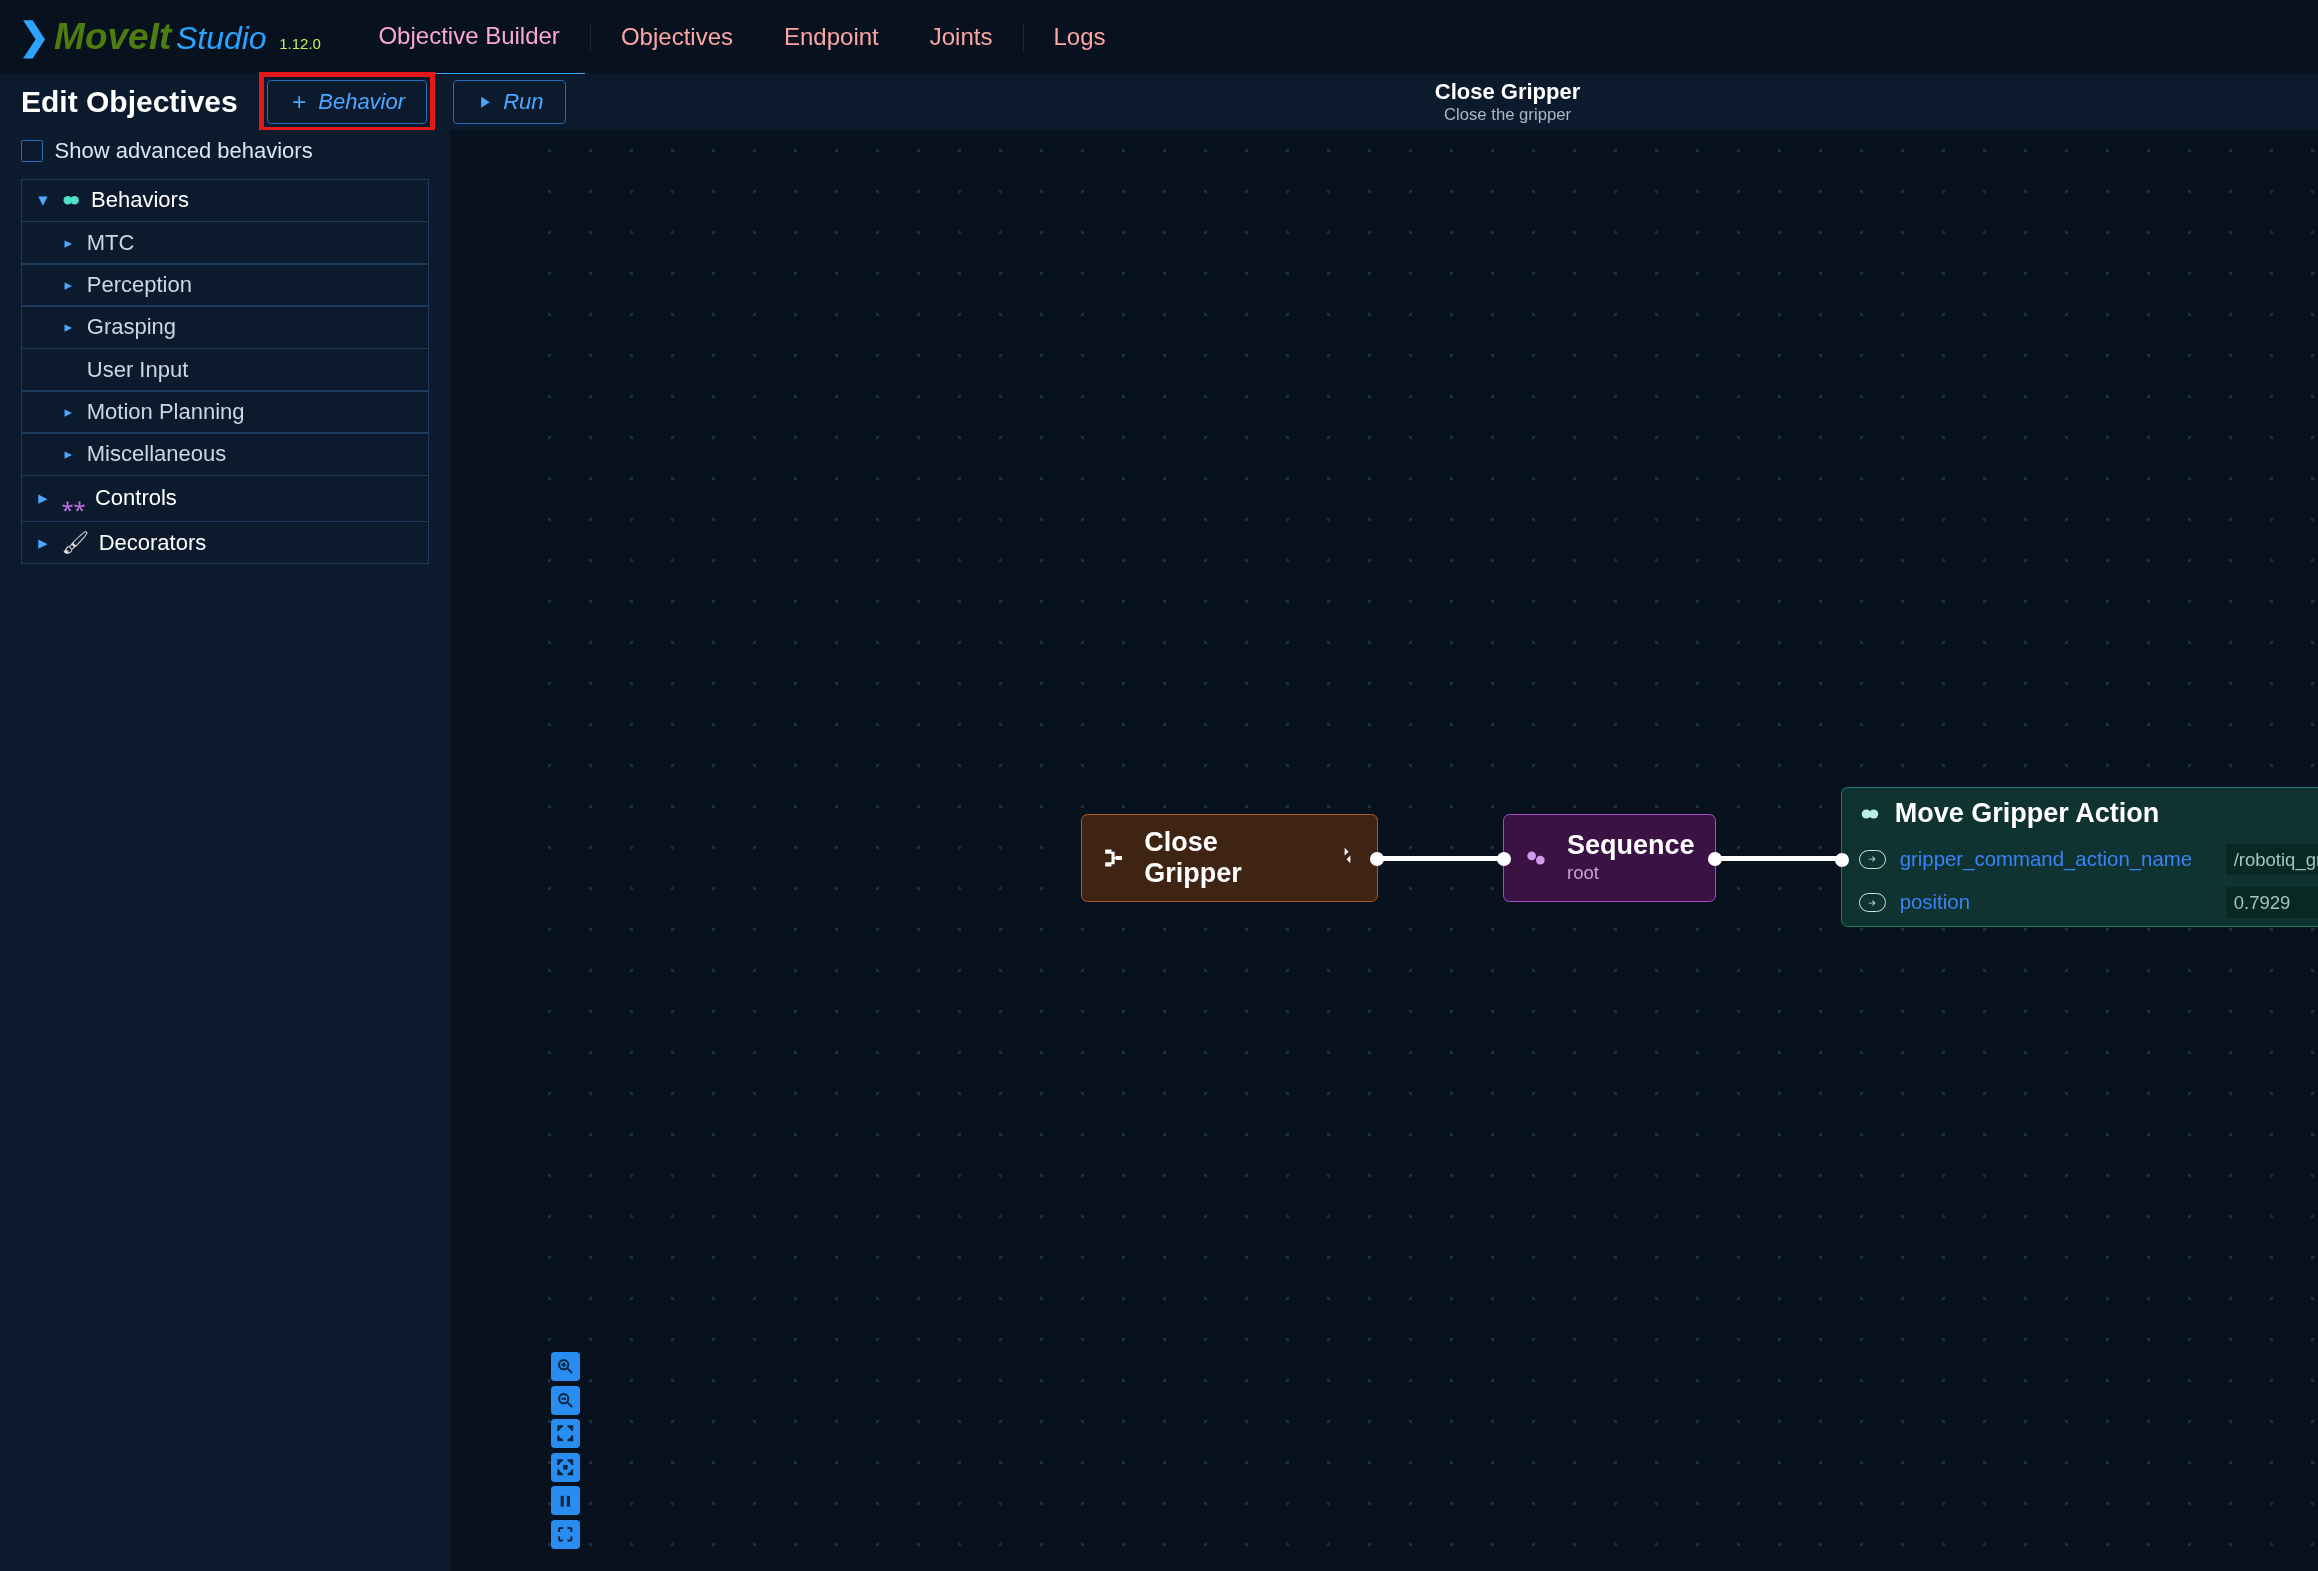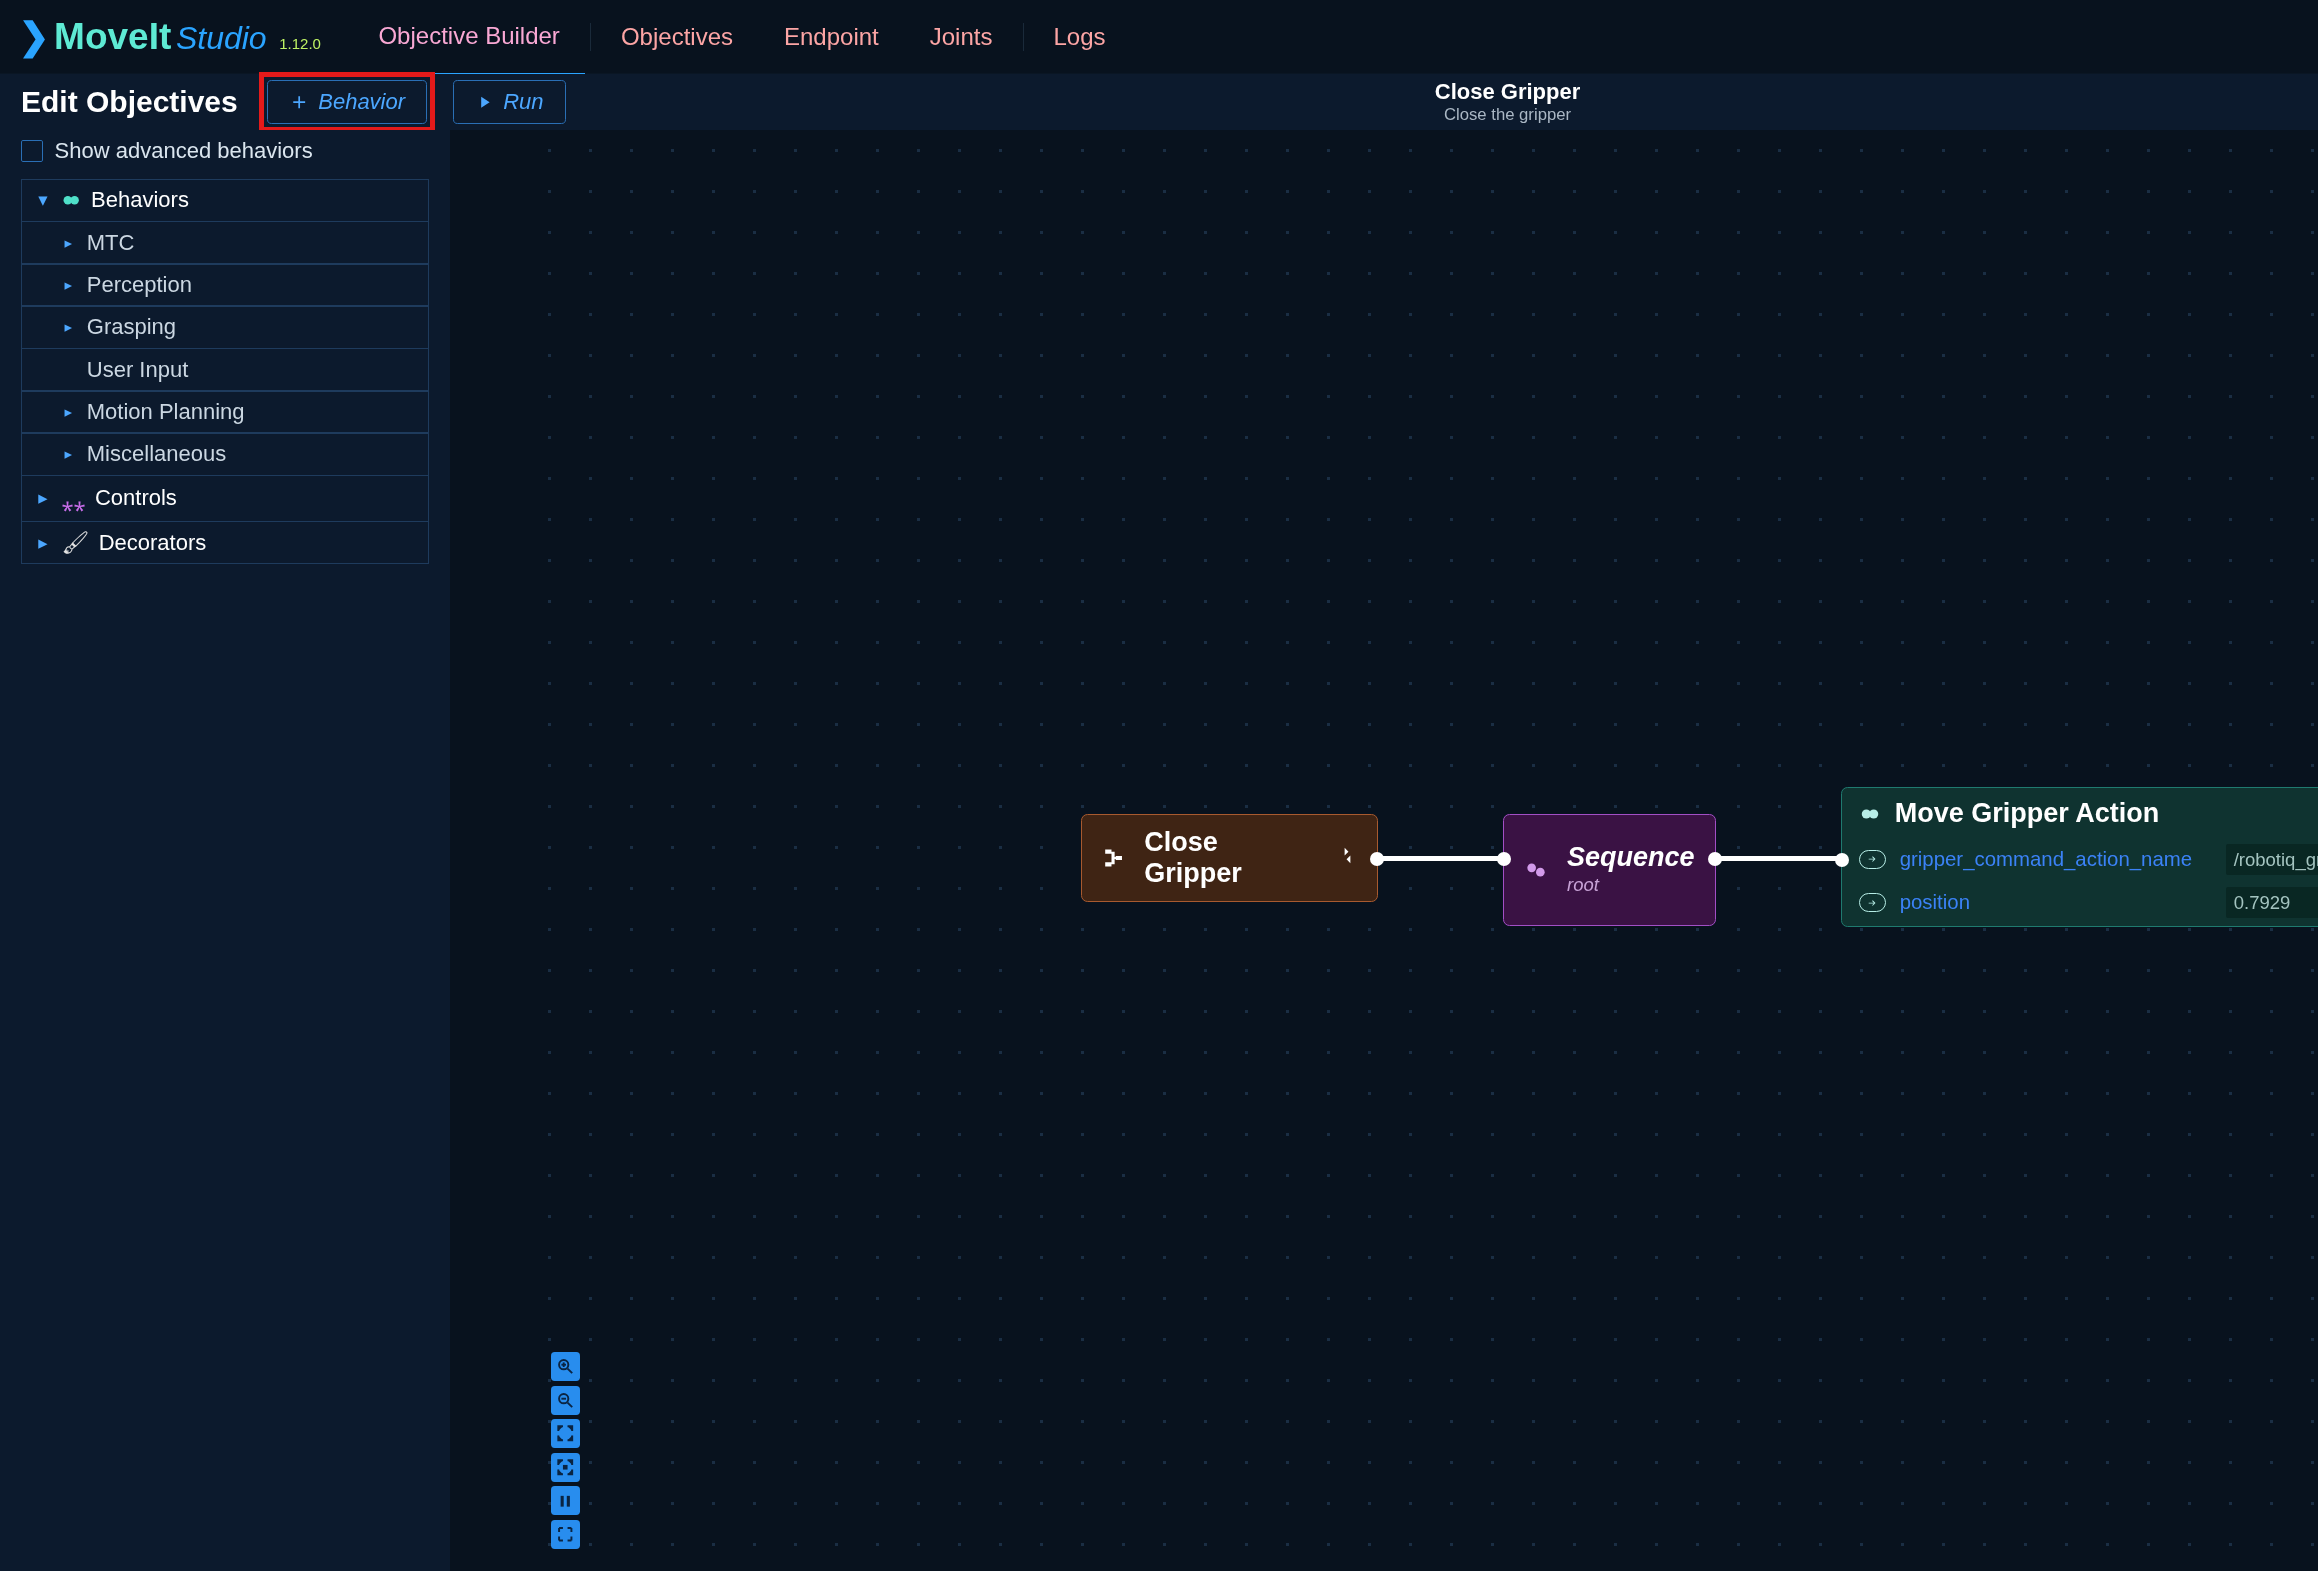--- a/index.html
+++ b/index.html
@@ -23,21 +23,21 @@
   align-items: center;
   padding: 0 18.5px;
   border-bottom: 0.5px solid #0a1624;
 }
 .logo {
   display: flex;
   align-items: baseline;
   gap: 4.6px;
 }
 .logo .chev { color:#2aa4ff; font-size:37px; font-weight:bold; }
-.logo .moveit { color:#5eead4; font-weight:bold; font-size:37px; }
+.logo .moveit { color:#4d7c0f; font-style:italic; font-weight:bold; font-size:37px; }
 .logo .studio { color:#2aa4ff; font-style:italic; font-size:32px; font-weight:300; }
 .logo .ver { color:#bef264; font-size:15px; margin-left:8px; }
 
 .navitems {
   display:flex;
   align-items:center;
   margin-left: 32px;
   gap: 0;
 }
 .navitem {
@@ -203,28 +203,27 @@
   padding:0 18.5px;
   gap:18.5px;
 }
 .n1 .title { color:#fff; font-weight:bold; font-size:27px; }
 .n1 .icon, .n1 .back { color:#fff; font-size:23px; }
 .n1 .back { margin-left:auto; }
 
 
 .n2 {
   left:974px; top:684px;
-  width:213px; height:112px;
+  width:213px; height:88px;
   background:#3a1244;
   border:1.4px solid #a24fc5;
   display:flex;
   align-items:center;
   padding:0 18.5px;
   gap:18.5px;
-  font-style:italic;
 }
 .n2 .col { display:flex; flex-direction:column; }
 .n2 .title { color:#fff; font-weight:bold; font-size:27px; line-height:1; }
 .n2 .sub { color:#c7a2d6; font-size:18.5px; margin-top:2.8px;}
 
 
 .n3 {
   left:1312px; top:657px;
   width:626px;
   background:#0f3330;

